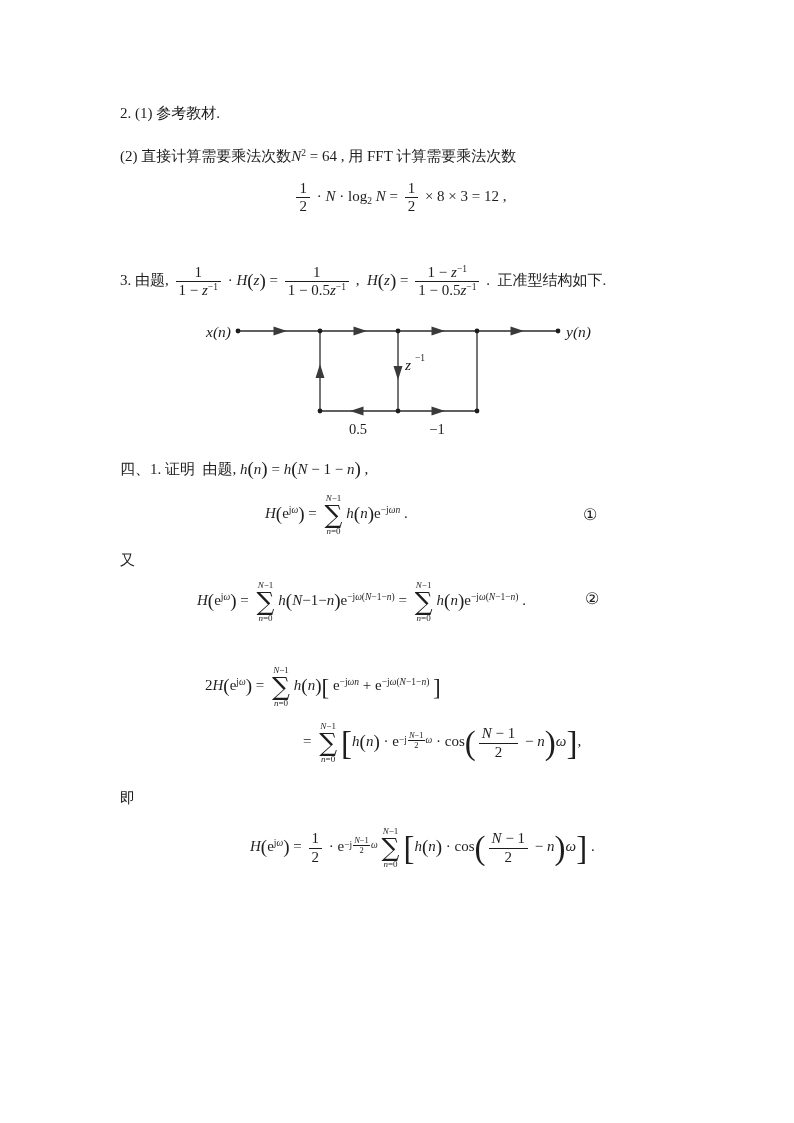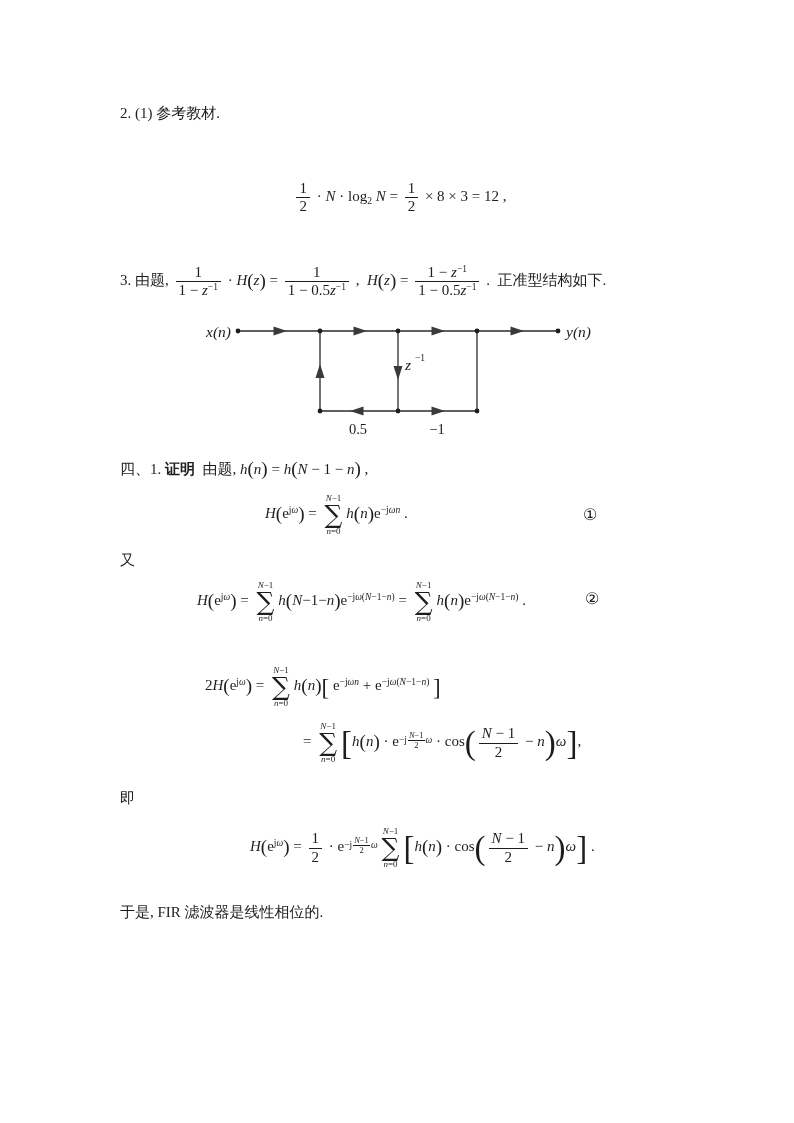--- a/index.html
+++ b/index.html
@@ -2,21 +2,21 @@
 <html><head>
 <meta charset="utf-8">
 <title>Document</title>
 <style>
   html,body{margin:0;padding:0;background:#ffffff;}
   .page{position:relative;width:756px;height:1123px;background:#ffffff;color:#1d1d1d;
         font-family:"Liberation Serif","DejaVu Serif",serif;font-size:15px;overflow:hidden;}
   .row{position:absolute;left:120px;width:560px;white-space:nowrap;line-height:1.25;}
   .eq{line-height:1;}
   .center{text-align:center;}
-  b{font-weight:bold;}
+  b{font-weight:normal;}
   sup{font-size:9.5px;line-height:0;position:relative;top:-0.55em;vertical-align:baseline;}
   sub{font-size:9.5px;line-height:0;position:relative;top:0.25em;vertical-align:baseline;}
   
   .fr{display:inline-block;vertical-align:middle;text-align:center;line-height:1.15;margin:0 3px;}
   .fr .nu{display:block;padding:0 3px;}
   .fr .de{display:block;border-top:1px solid #1d1d1d;padding:0 3px;}
   
   .sfr{display:inline-block;vertical-align:middle;text-align:center;line-height:1.1;font-size:8.5px;margin:0 1px;}
   .sfr .nu{display:block;padding:0 1px;}
   .sfr .de{display:block;border-top:1px solid #1d1d1d;padding:0 1px;}
@@ -34,20 +34,21 @@
   .diagram{position:absolute;left:185px;top:318px;}
   .diagram text{font-family:"Liberation Serif","DejaVu Serif",serif;fill:#1d1d1d;}
 </style>
 </head>
 <body>
 
 <div class="page">
 
   <div class="row" style="top:104px">2. (1) 参考教材.</div>
 
+  <div class="row" style="top:147px">(2) 直接计算需要乘法次数<i>N</i><sup>2</sup> = 64 , 用 FFT 计算需要乘法次数</div>
 
   <div class="row eq center" style="top:180px"><span class="fr"><span class="nu">1</span><span class="de">2</span></span> · <i>N</i> · log<sub>2</sub> <i>N</i> = <span class="fr"><span class="nu">1</span><span class="de">2</span></span> × 8 × 3 = 12 ,</div>
 
 
   <div class="row eq" style="top:264px">3. 由题, <span class="fr"><span class="nu">1</span><span class="de">1 − <i>z</i><sup>−1</sup></span></span> · <i>H</i><span class="bp1">(</span><i>z</i><span class="bp1">)</span> = <span class="fr"><span class="nu">1</span><span class="de">1 − 0.5<i>z</i><sup>−1</sup></span></span> ,&nbsp; <i>H</i><span class="bp1">(</span><i>z</i><span class="bp1">)</span> = <span class="fr"><span class="nu">1 − <i>z</i><sup>−1</sup></span><span class="de">1 − 0.5<i>z</i><sup>−1</sup></span></span> .&nbsp; 正准型结构如下.</div>
 
   <svg class="diagram" width="460" height="130" viewBox="0 0 460 130">
     <g stroke="#2b2b2b" stroke-width="1.3" fill="none">
       <line x1="53" y1="13" x2="373" y2="13"></line>
       <line x1="135" y1="13" x2="135" y2="93"></line>
@@ -118,15 +119,14 @@
       </span><span class="bk2">[</span><i>h</i><span class="bp1">(</span><i>n</i><span class="bp1">)</span> · e<sup class="expf">−j<span class="sfr"><span class="nu"><i>N</i>−1</span><span class="de">2</span></span><i>ω</i></sup> · cos<span class="bp2">(</span><span class="fr"><span class="nu"><i>N</i> − 1</span><span class="de">2</span></span> − <i>n</i><span class="bp2">)</span><i>ω</i><span class="bk2">]</span>,</div>
 
   <div class="row" style="top:789px">即</div>
 
   <div class="row eq" style="top:826px;left:250px;width:auto"><i>H</i><span class="bp1">(</span>e<sup>j<i>ω</i></sup><span class="bp1">)</span> = <span class="fr"><span class="nu">1</span><span class="de">2</span></span> · e<sup class="expf">−j<span class="sfr"><span class="nu"><i>N</i>−1</span><span class="de">2</span></span><i>ω</i></sup><span class="sum">
         <span class="lim"><i>N</i>−1</span>
         <span class="sg">∑</span>
         <span class="lim"><i>n</i>=0</span>
       </span><span class="bk2">[</span><i>h</i><span class="bp1">(</span><i>n</i><span class="bp1">)</span> · cos<span class="bp2">(</span><span class="fr"><span class="nu"><i>N</i> − 1</span><span class="de">2</span></span> − <i>n</i><span class="bp2">)</span><i>ω</i><span class="bk2">]</span> .</div>
 
-  <div class="row" style="top:903px">于是, FIR 滤波器是线性相位的.</div>
 
 </div>
 
 </body></html>

